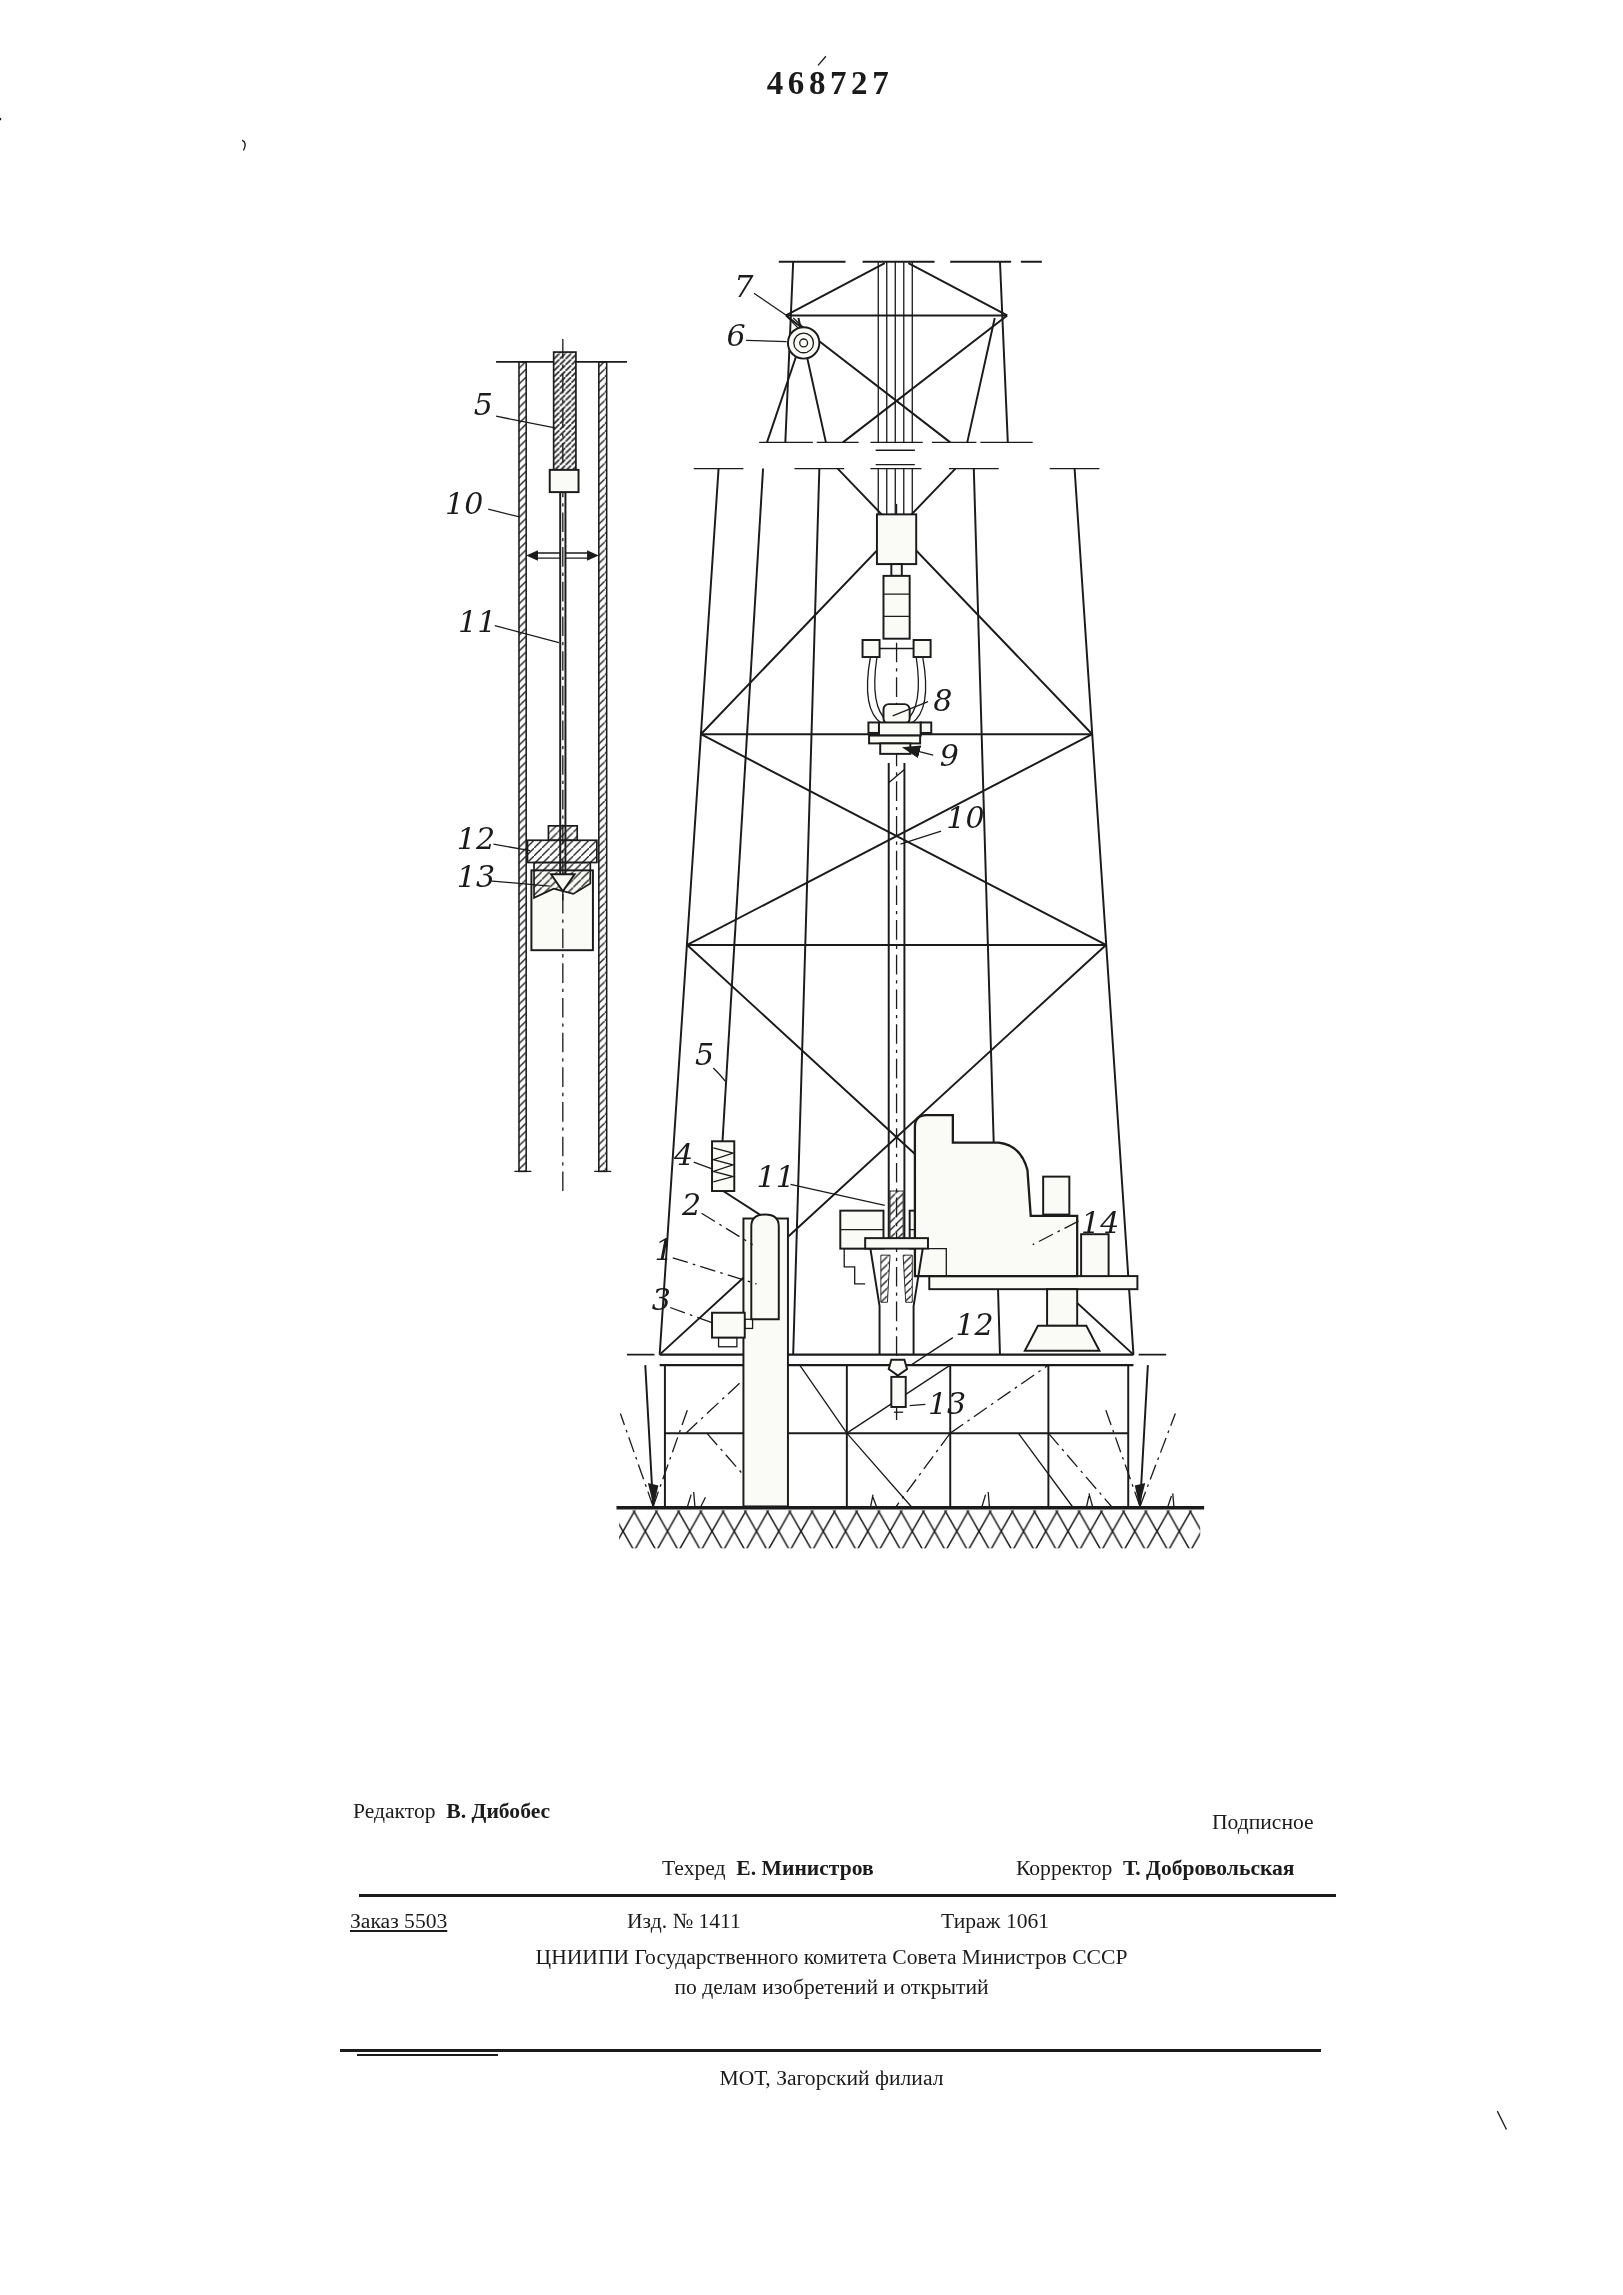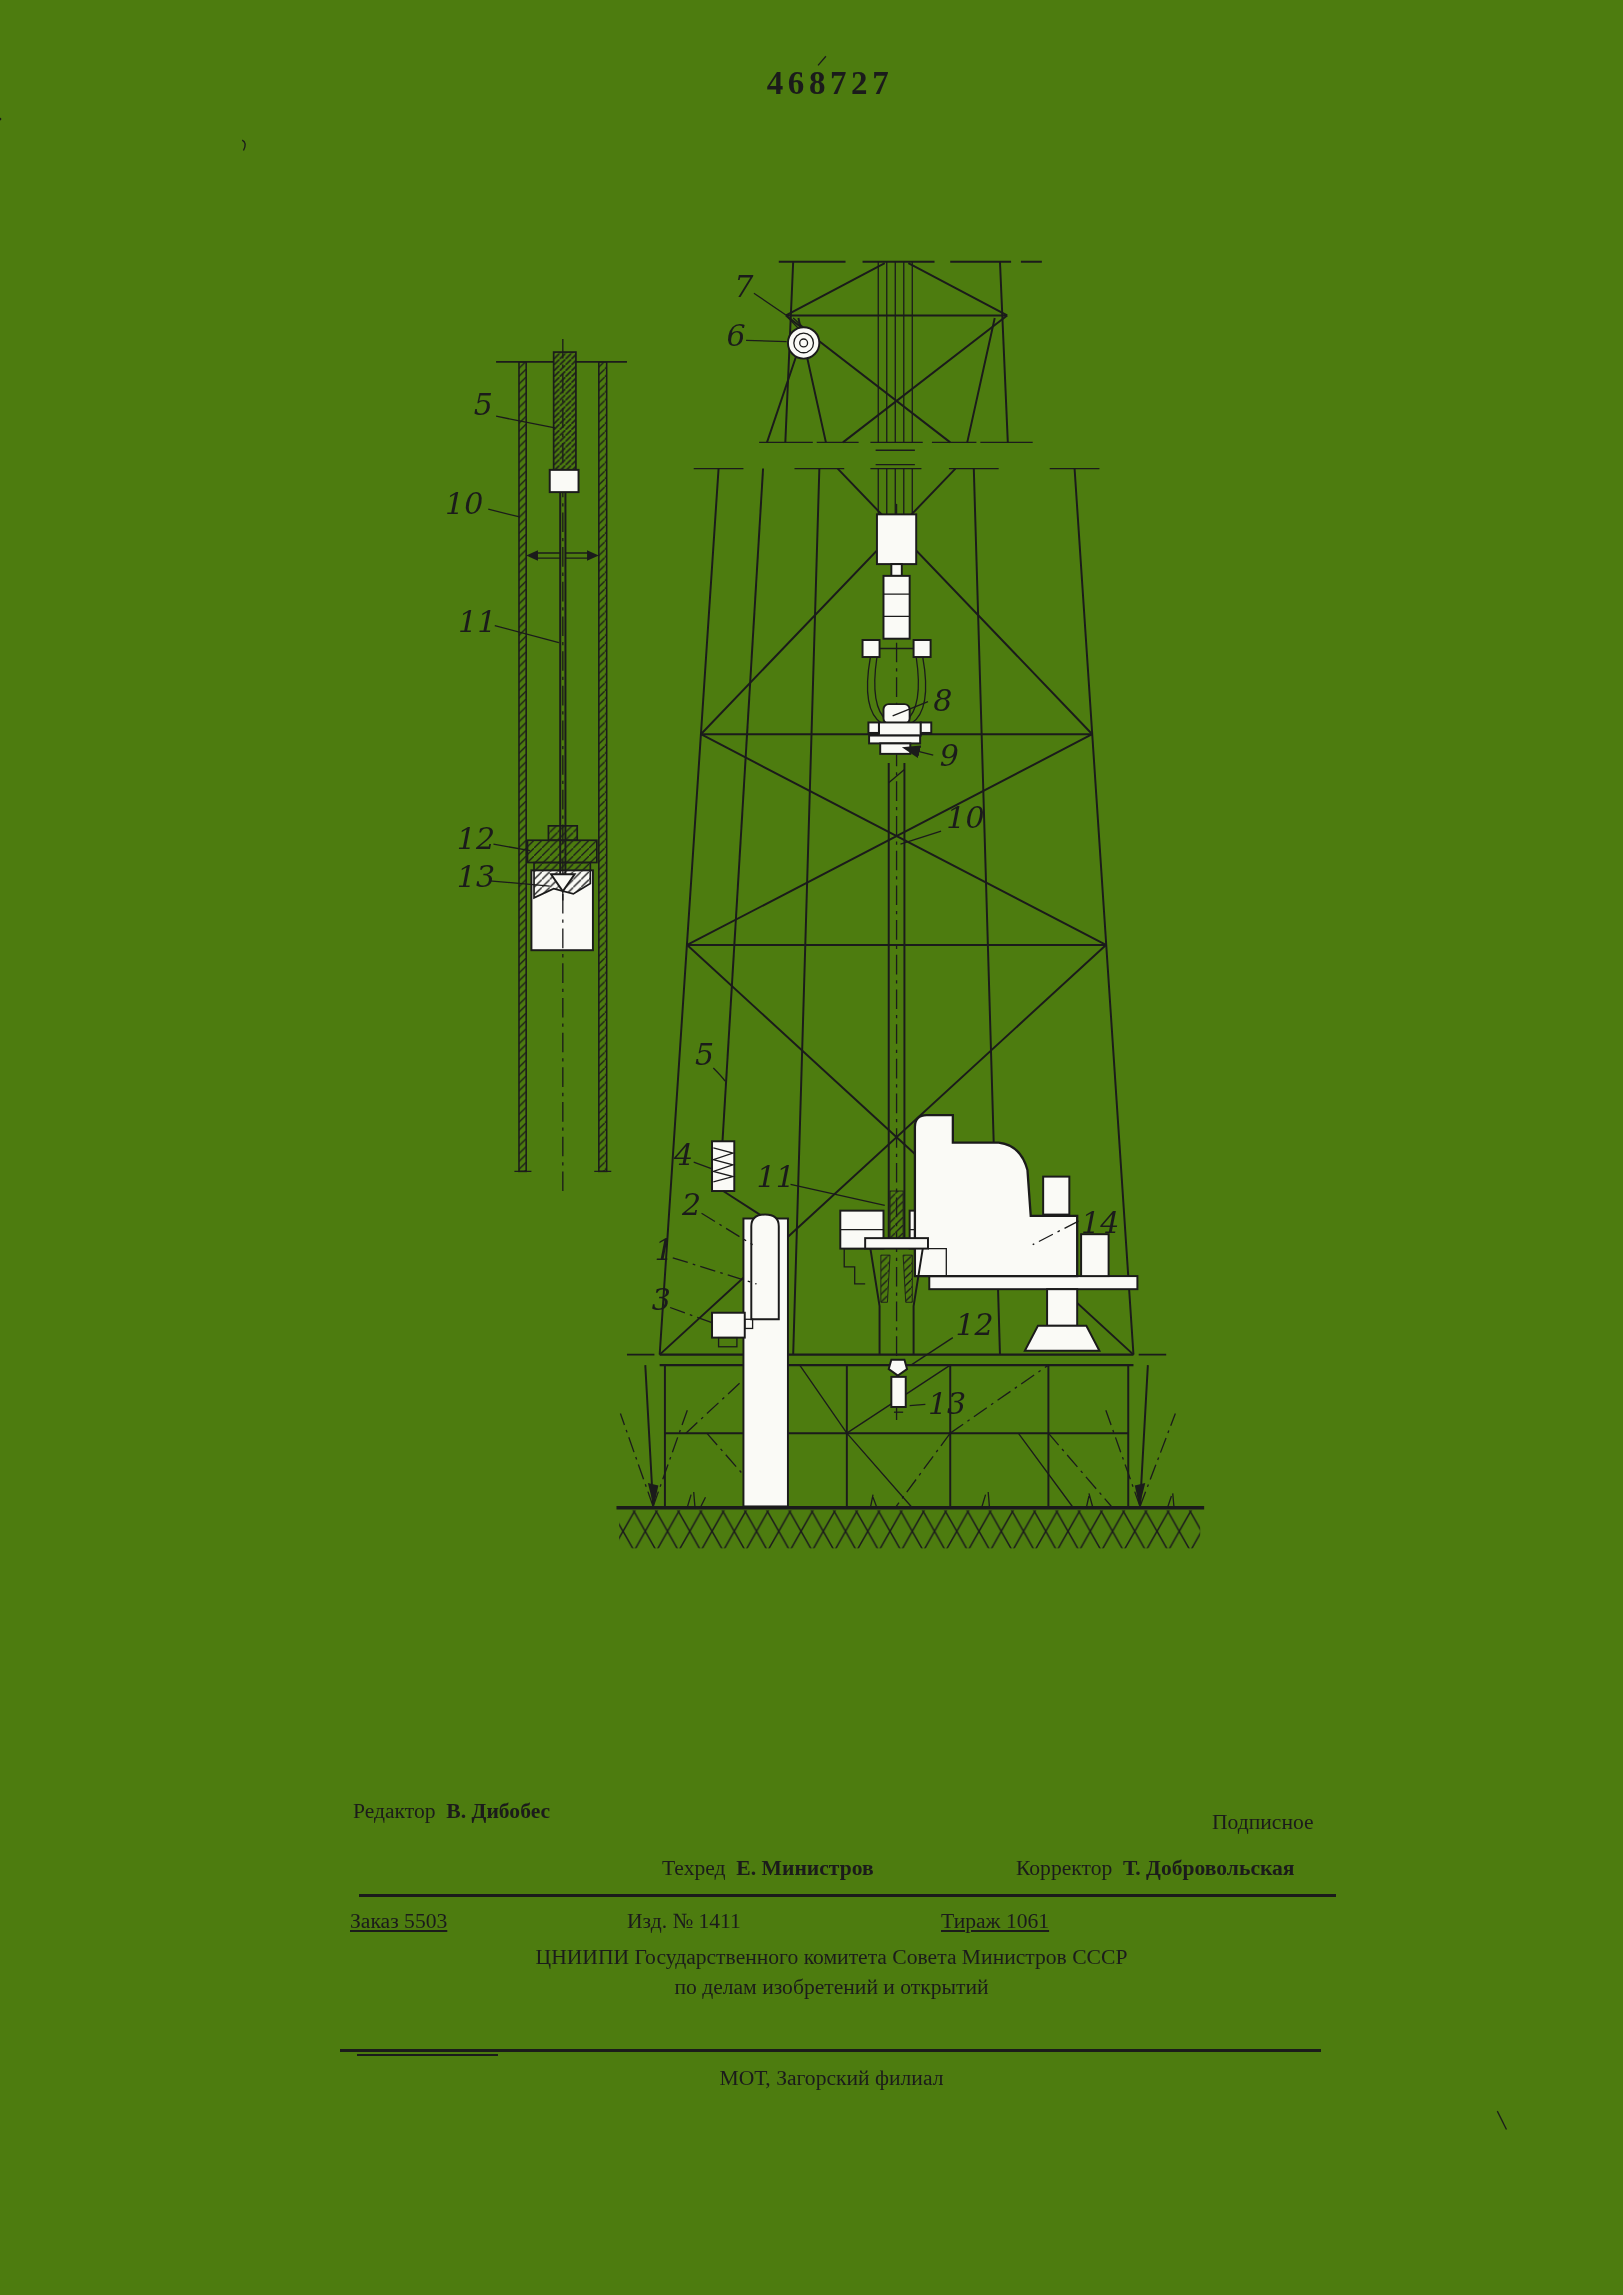--- a/index.html
+++ b/index.html
@@ -1,16 +1,16 @@
 <!DOCTYPE html>
 <html style="font-size:10.5px"><head>
 <meta charset="utf-8">
 <style>
   html,body{margin:0;padding:0;background:#e8e8e4;}
-  .page{position:relative;width:1623px;height:2295px;background:#4d7c0f;overflow:hidden;
+  .page{position:relative;width:1623px;height:2295px;background:#ffffff;overflow:hidden;
         font-family:"Liberation Serif","DejaVu Serif",serif;color:#1b1b1b;}
   .patent-no{position:absolute;top:65px;left:830px;transform:translateX(-50%);
         font-size:33px;font-weight:bold;letter-spacing:4.6px;white-space:nowrap;}
   svg.fig{position:absolute;left:0;top:0;}
   svg .ln{stroke:#1b1b1b;fill:none;stroke-width:3;stroke-linecap:butt;}
   svg .thin{stroke-width:2;}
   svg .thick{stroke-width:5;}
   svg .wfill{fill:#fafaf6;}
   svg .ink{fill:#1b1b1b;stroke:none;}
   svg .dashdot{stroke-dasharray:24 8 4 8;}
@@ -290,21 +290,21 @@
   </div>
   <div class="footer-text" style="top:1856px;left:984px;margin-left:32px;">
     <span>Корректор</span>&nbsp;
     <b>Т. Добровольская</b>
   </div>
 
   <div class="rule" style="top:1894px;left:359px;width:977px;"></div>
 
   <div class="footer-text" style="top:1909px;left:350px;text-decoration:underline;">Заказ 5503</div>
   <div class="footer-text" style="top:1909px;left:627px;">Изд. № 1411</div>
-  <div class="footer-text" style="top:1909px;left:941px;text-decoration:underline;">Тираж 1061</div>
+  <div class="footer-text" style="top:1909px;left:941px;">Тираж 1061</div>
   <div class="footer-text" style="top:1810px;left:1212px;">Подписное</div>
 
   <div class="footer-text centered" style="top:1975px;left:275px;width:1113px;">по делам изобретений и открытий</div>
   <div class="footer-text centered" style="top:1945px;left:275px;width:1113px;">ЦНИИПИ Государственного комитета Совета Министров СССР</div>
 
   <div class="rule" style="top:2049px;left:340px;width:981px;"></div>
   <div class="rule" style="top:2054px;left:357px;width:141px;height:2px;"></div>
 
   <div class="footer-text centered" style="top:2066px;left:275px;width:1113px;">МОТ, Загорский филиал</div>
 

